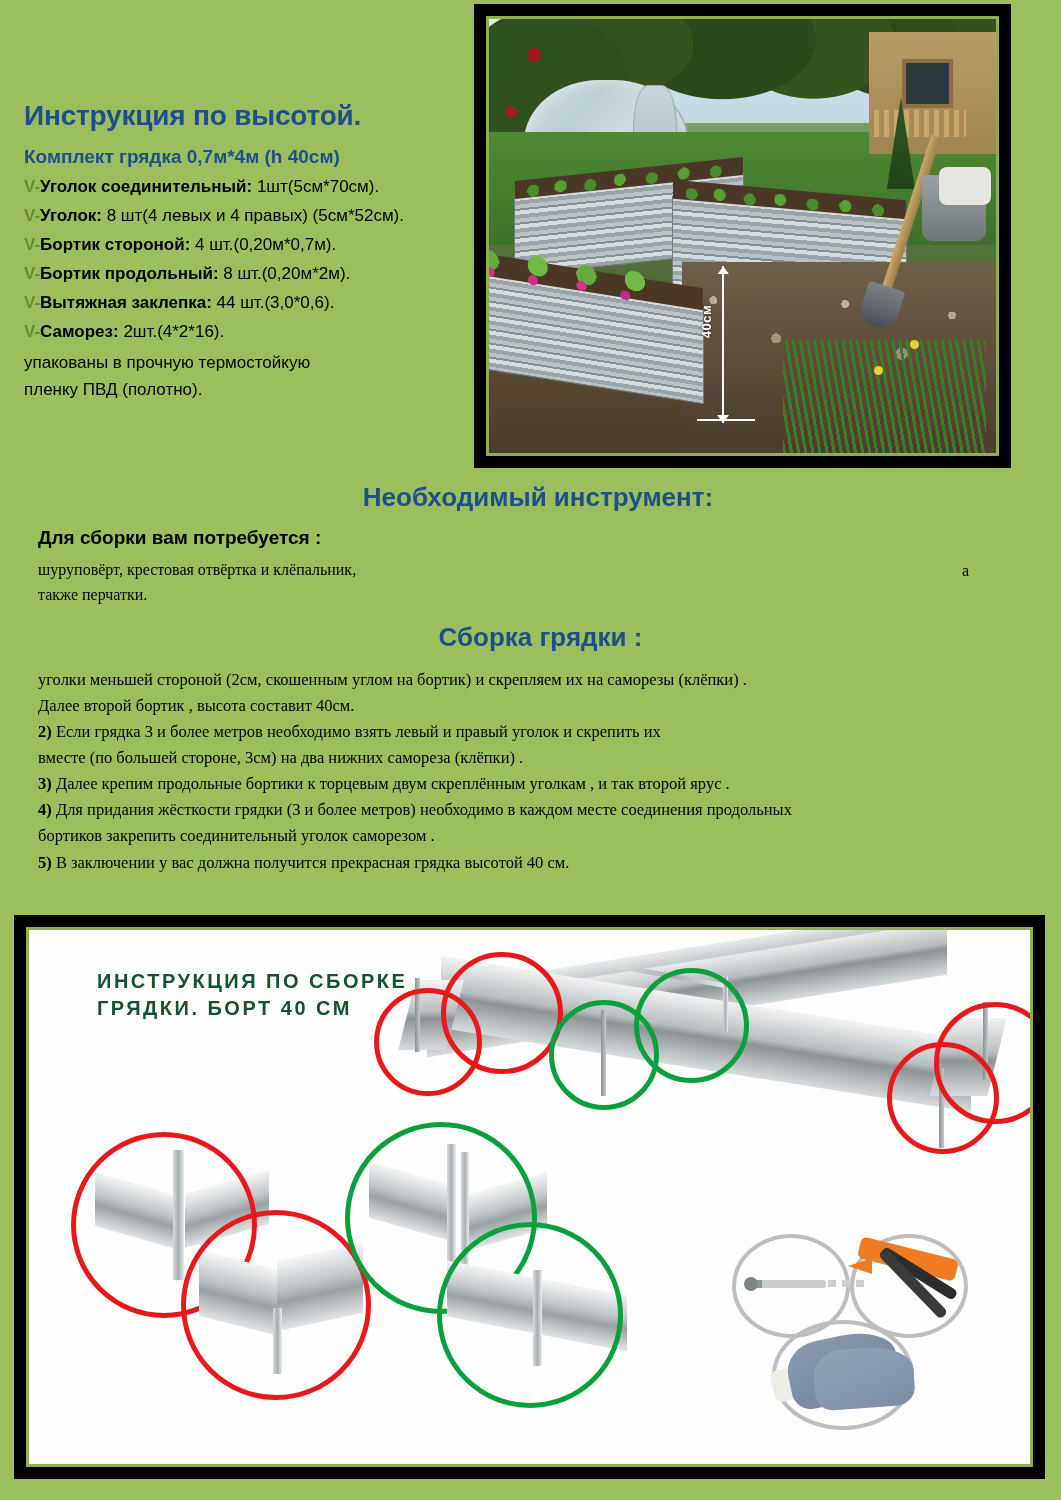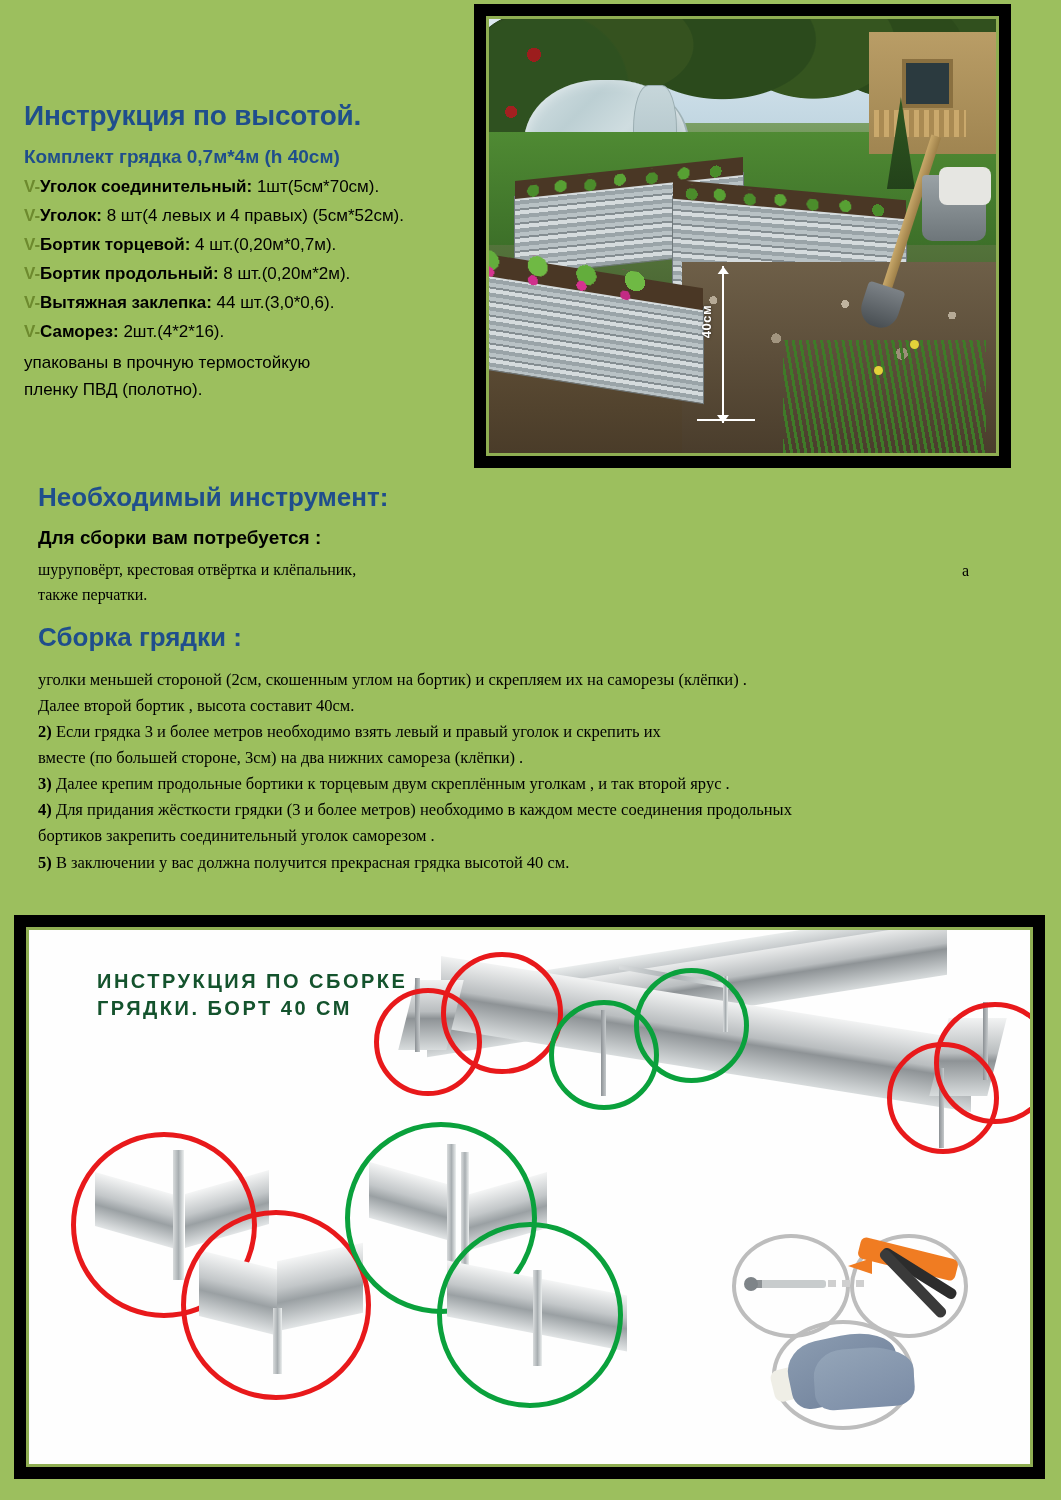--- a/index.html
+++ b/index.html
@@ -152,21 +152,21 @@
   }
   .kit-title{font-size:19px;font-weight:bold;color:#1f4e8c;margin-bottom:9px;}
   .kit-list{list-style:none;margin:0;padding:0;}
   .kit-list li{font-size:17px;color:#000;margin-bottom:9px;line-height:1.18;}
   .vmark{color:#6d8a2e;font-weight:bold;}
   .kit-list li b{font-weight:bold;color:#000;}
   .kit-extra{font-size:17px;color:#000;line-height:1.45;margin-top:2px;}
 
   
   .tools-sec{position:absolute;left:38px;top:482px;width:1000px;}
-  h2.sec-title{margin:0 0 14px 0;font-size:26px;font-weight:bold;color:#1f4e8c;}
+  h2.sec-title{margin:0 0 14px 0;font-size:26px;font-weight:bold;color:#1f4e8c;text-align:center;}
   .tools-sub{font-size:19px;font-weight:bold;color:#000;margin-bottom:9px;
     font-family:"Liberation Sans",sans-serif;}
   .tools-body{font-size:16px;color:#000;line-height:1.55;
     font-family:"Liberation Serif",serif;}
   .float-a{position:absolute;left:924px;top:80px;font-size:16px;color:#000;
     font-family:"Liberation Serif",serif;}
 
   
   .asm-sec{position:absolute;left:38px;top:622px;width:1005px;}
   .asm-steps{margin:8px 0 0 0;padding:0;list-style:none;
@@ -269,21 +269,21 @@
       </div>
     </div>
   </div>
 
   <div class="left-block">
     <h1 class="main-title">Инструкция по высотой.</h1>
     <div class="kit-title">Комплект  грядка 0,7м*4м (h 40см)</div>
     <ul class="kit-list">
       <li><span class="vmark">V-</span><b>Уголок  соединительный:</b><span> 1шт(5см*70см).</span></li>
       <li><span class="vmark">V-</span><b>Уголок:</b><span> 8 шт(4 левых и 4 правых) (5см*52см).</span></li>
-      <li><span class="vmark">V-</span><b>Бортик торцевой:</b><span> 4 шт.(0,20м*0,7м).</span></li>
+      <li><span class="vmark">V-</span><b>Бортик стороной:</b><span> 4 шт.(0,20м*0,7м).</span></li>
       <li><span class="vmark">V-</span><b>Бортик продольный:</b><span> 8 шт.(0,20м*2м).</span></li>
       <li><span class="vmark">V-</span><b>Вытяжная заклепка:</b><span> 44 шт.(3,0*0,6).</span></li>
       <li><span class="vmark">V-</span><b>Саморез:</b><span> 2шт.(4*2*16).</span></li>
     </ul>
     <div class="kit-extra">упакованы в прочную термостойкую</div>
     <div class="kit-extra">пленку ПВД (полотно).</div>
   </div>
 
   <div class="tools-sec">
     <h2 class="sec-title">Необходимый инструмент:</h2>

